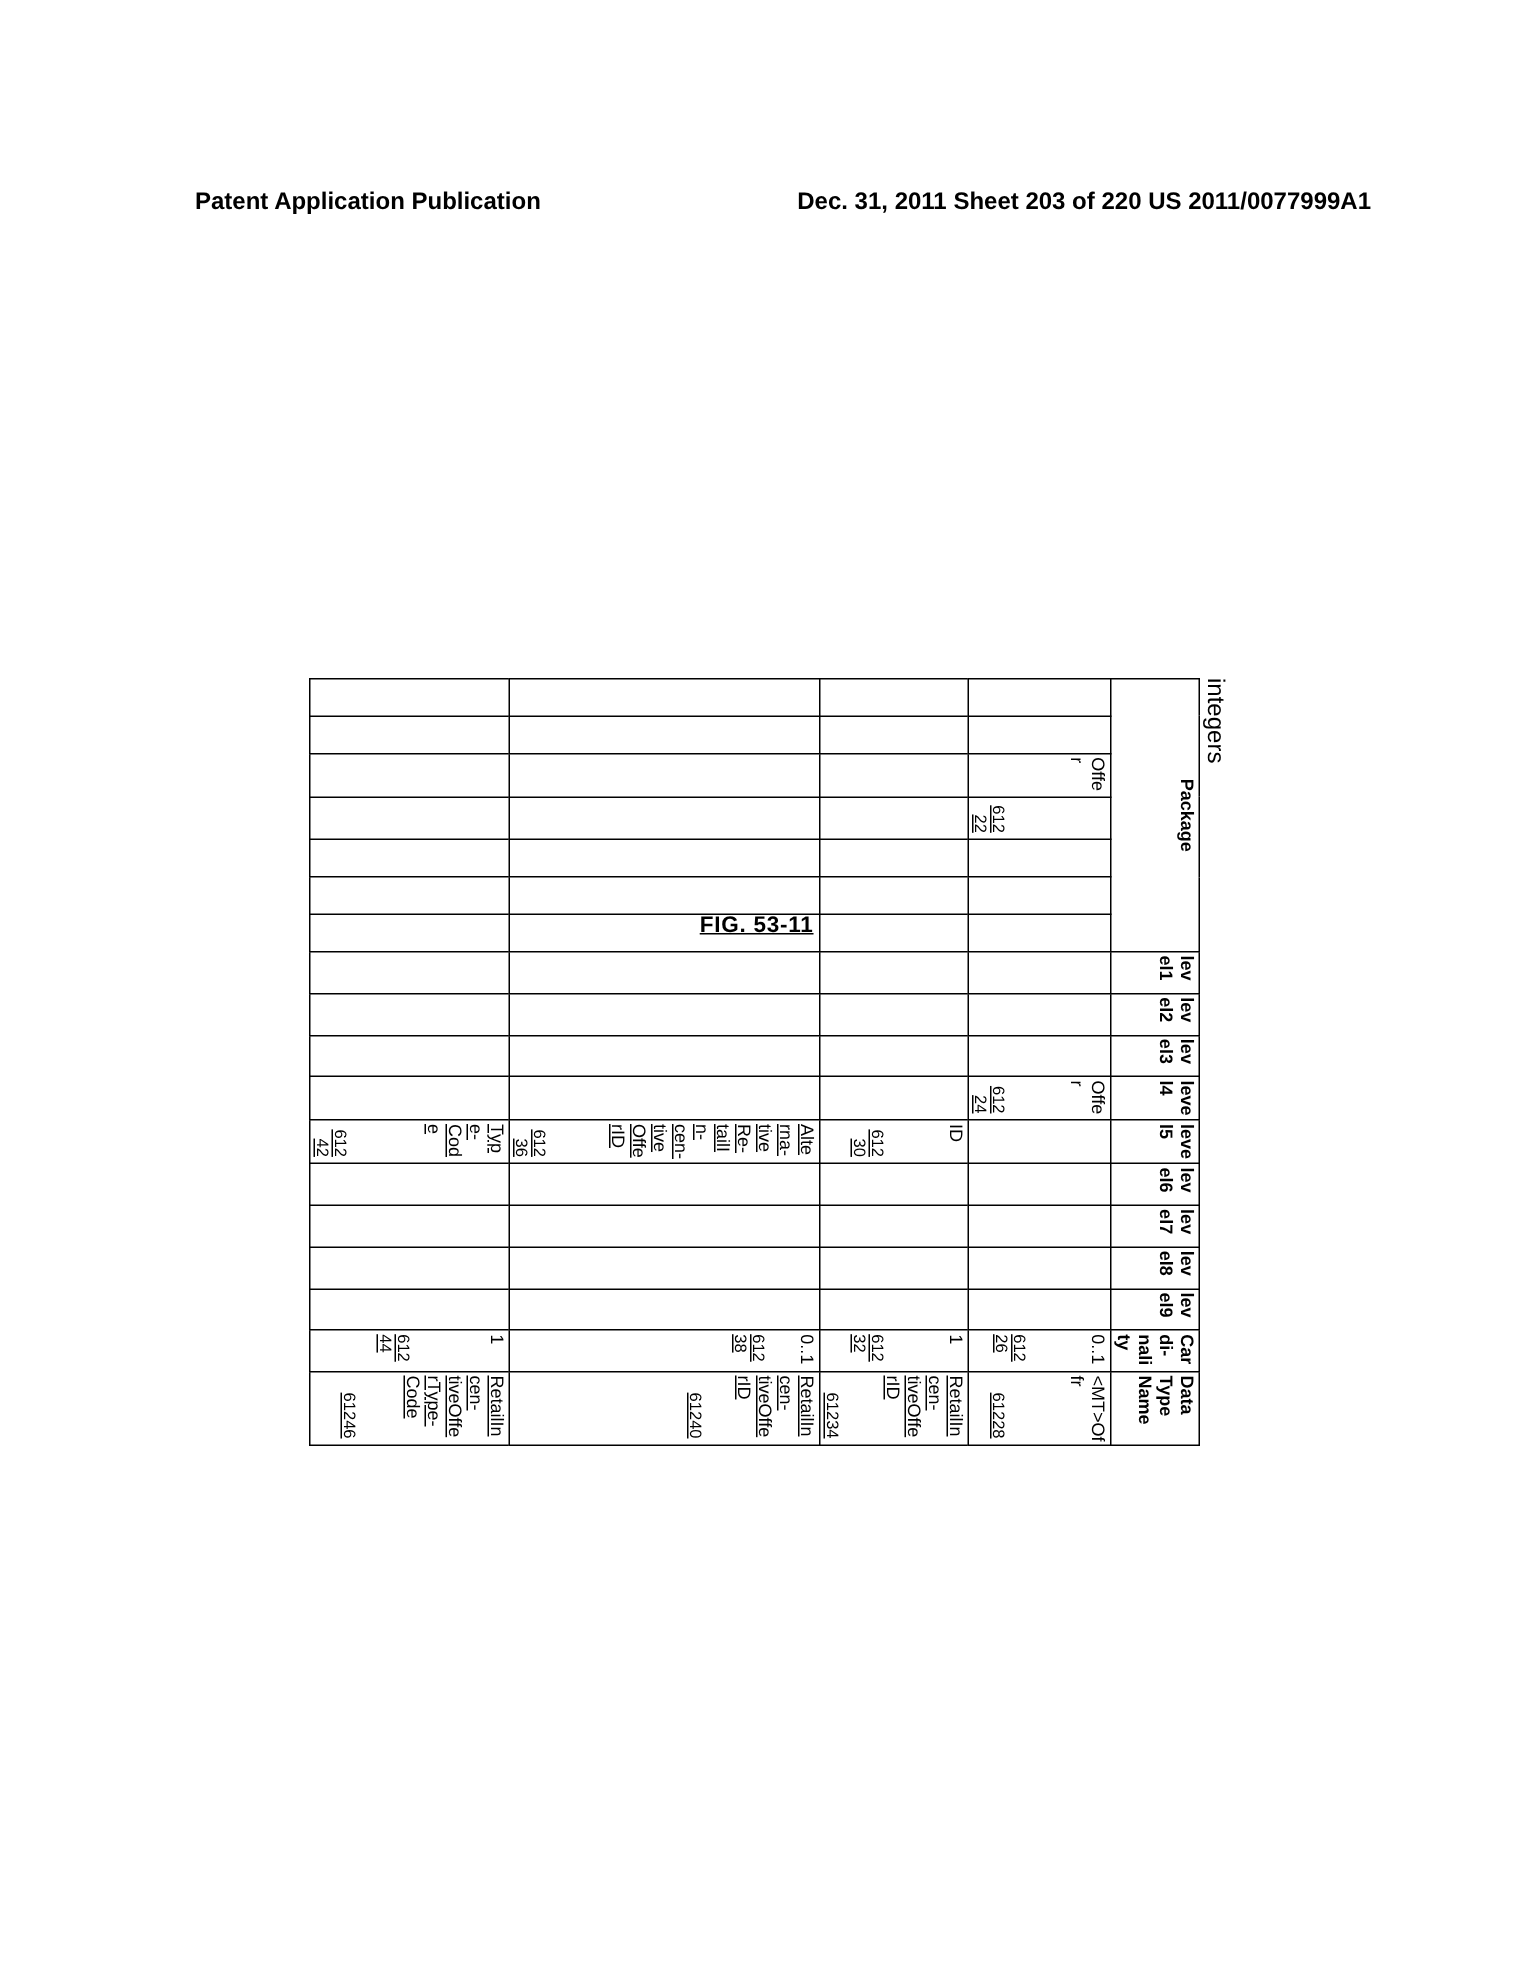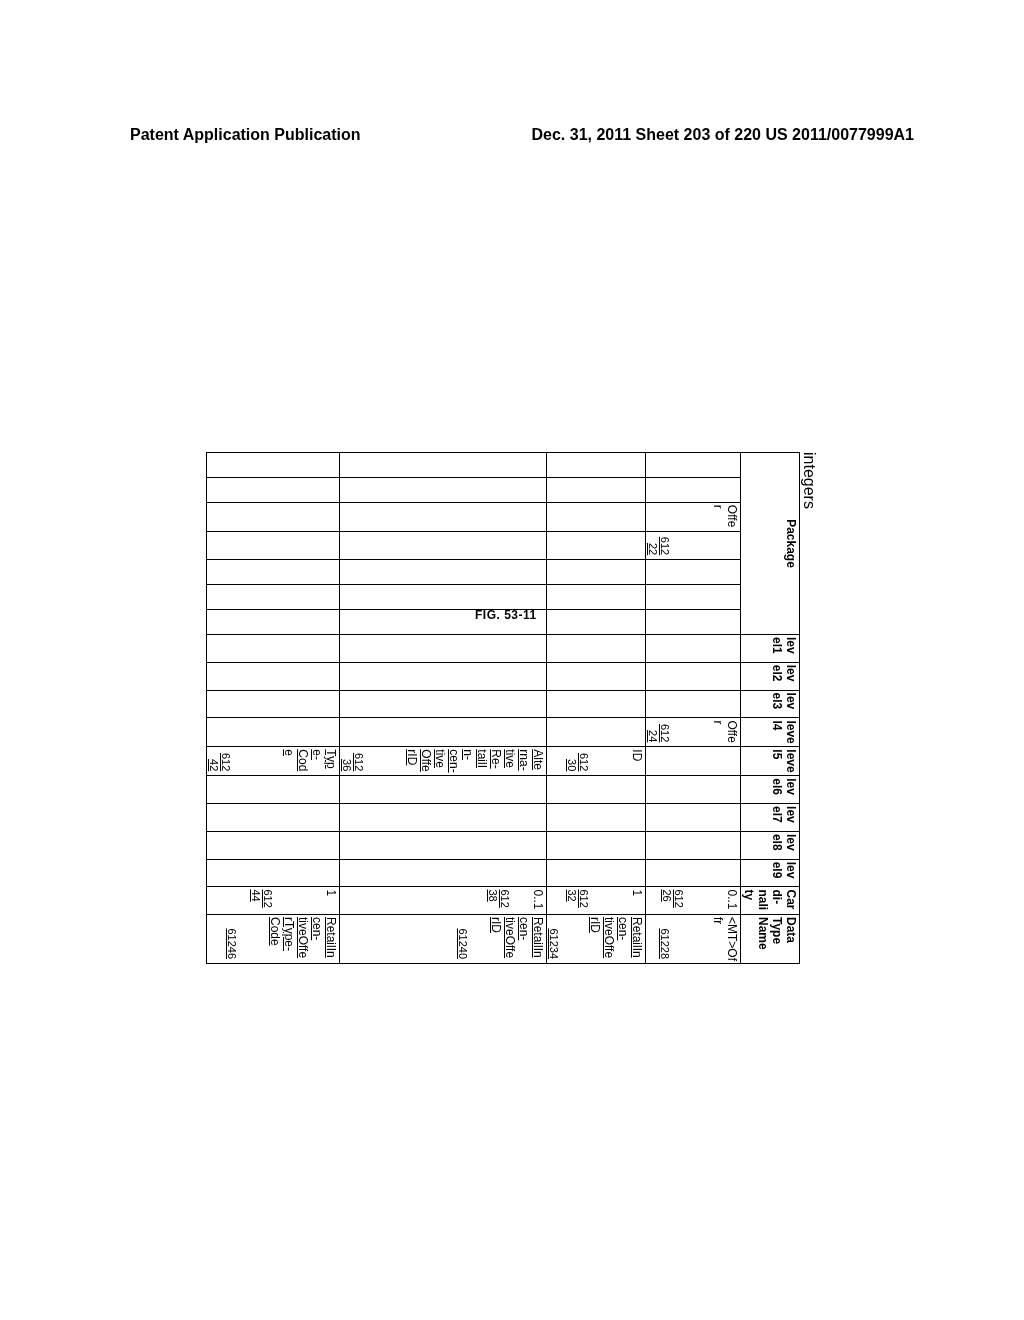--- a/index.html
+++ b/index.html
@@ -29,21 +29,22 @@
     font-size: 16px;
     padding: 0 110px 0 130px;
     box-sizing: border-box;
   }
   .fig-label {
     position: absolute;
     left: 50%;
     transform: translateX(-60%);
     top: 560px;
     font-weight: bold;
-    font-size: 12px;
+    font-size: 15px;
+    text-decoration: underline;
     letter-spacing: 0.5px;
   }
   .tbl-wrap {
     position: absolute;
     left: 50%;
     top: 50%;
     transform: translate(-50%,-50%) rotate(90deg);
     transform-origin: center center;
   }
   table {

